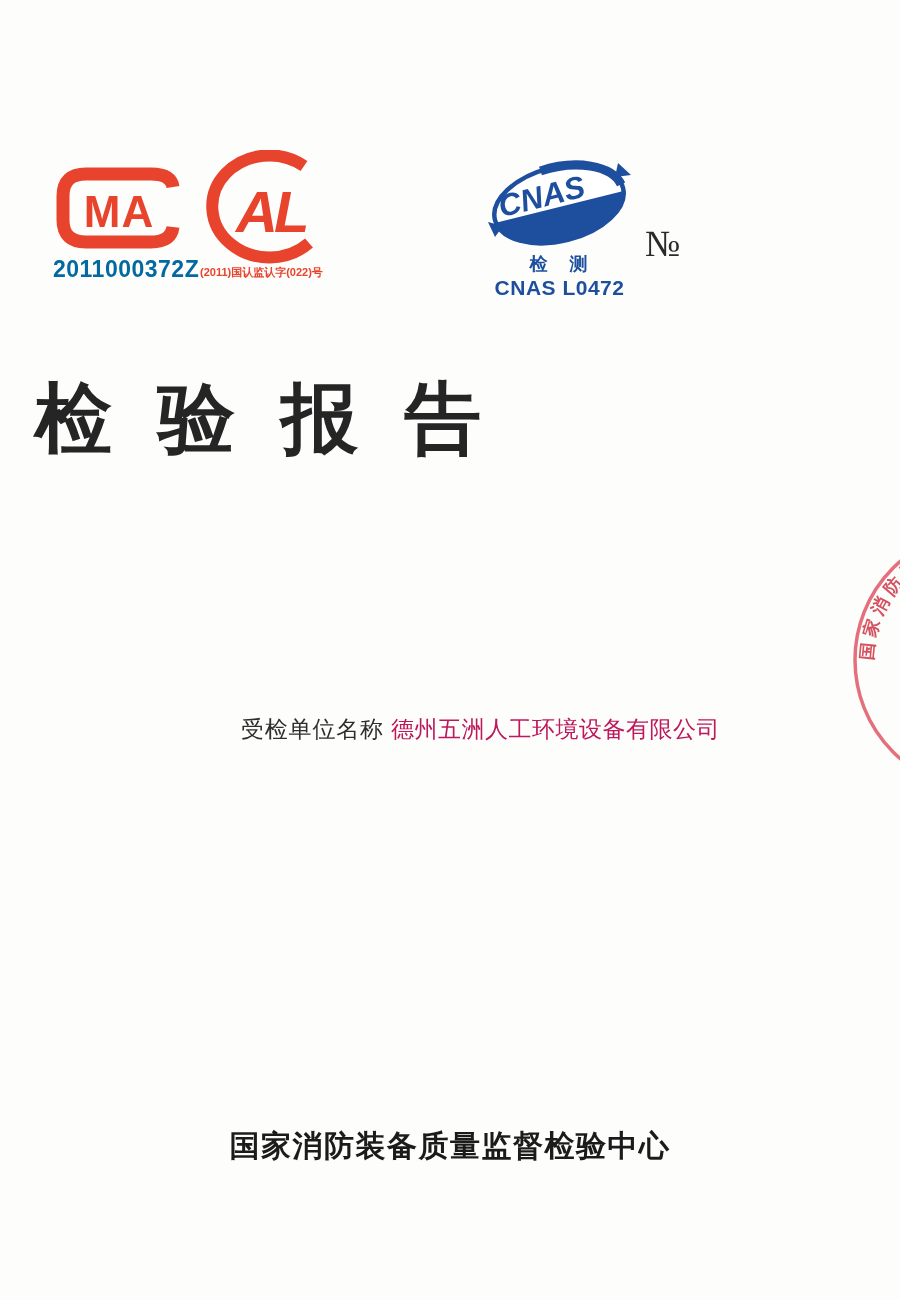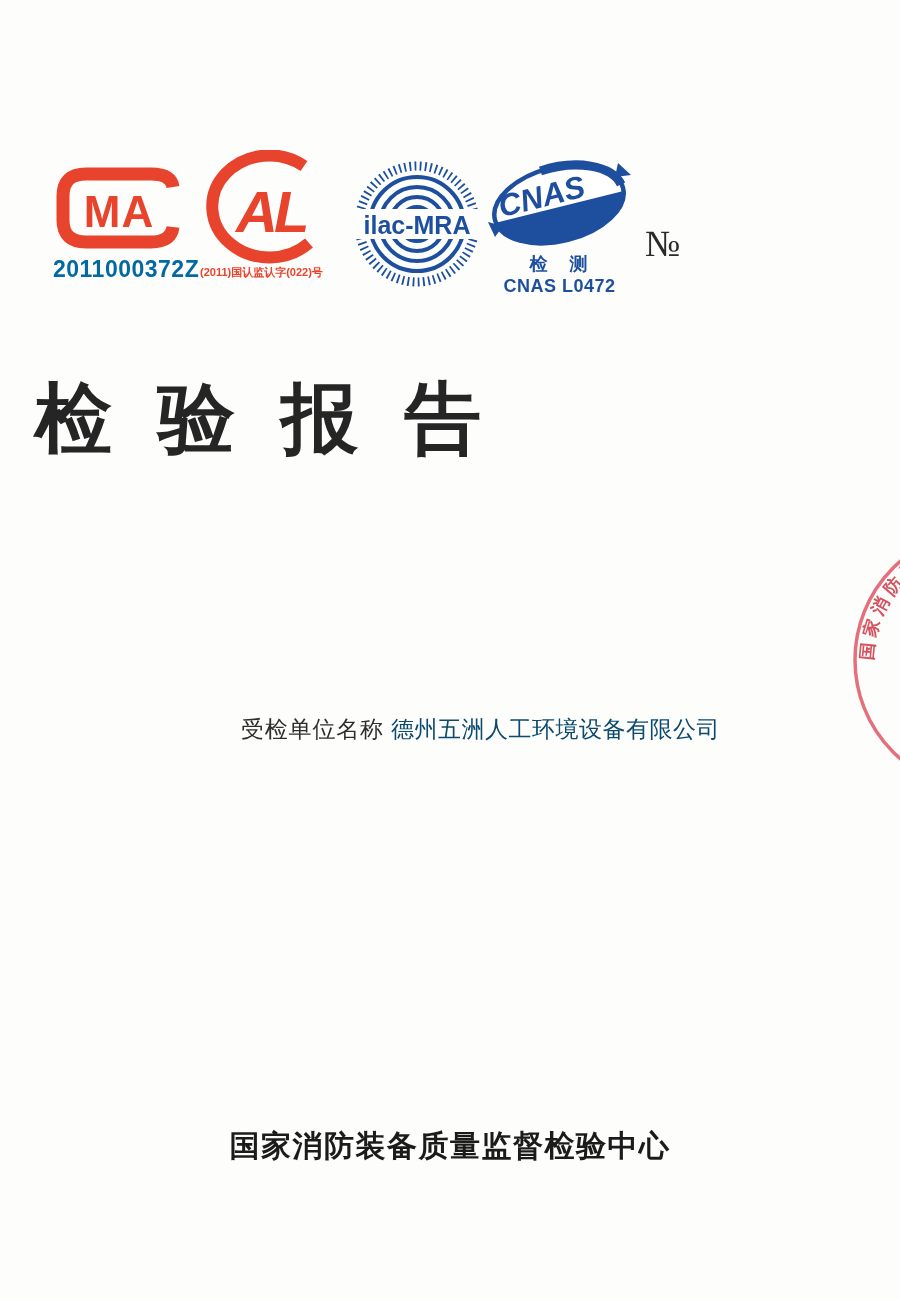--- a/index.html
+++ b/index.html
@@ -31,21 +31,21 @@
     color:#e8432d;white-space:nowrap;
   }
   .mark-ilac{left:352px;top:156px;width:130px;}
   .mark-cnas{left:487px;top:160px;width:145px;text-align:center;}
   .cnas-category{
     margin-top:0px;
     font-size:18px;font-weight:bold;color:#1d4f9e;
     letter-spacing:2px;white-space:nowrap;
   }
   .cnas-number{
-    font-size:18px;font-weight:bold;color:#1d4f9e;
+    font-size:21px;font-weight:bold;color:#1d4f9e;
     letter-spacing:0.5px;white-space:nowrap;
   }
   .report-no{
     position:absolute;left:645px;top:222px;
     display:flex;align-items:baseline;white-space:nowrap;
   }
   .no-symbol{
     font-family:"Liberation Serif", serif;
     font-size:37px;color:#2a2a2a;
   }
@@ -67,21 +67,21 @@
   .fields{position:absolute;left:195px;top:714px;width:560px;}
   .field-row{display:flex;align-items:baseline;margin-bottom:31px;line-height:30px;}
   .field-label{
     display:inline-block;width:142px;
     font-size:23px;color:#2e2e2e;
     text-align:justify;text-align-last:justify;
     white-space:nowrap;
     margin-left:46px;
   }
   .field-value{
-    margin-left:8px;font-size:23px;color:#0c4a6e;
+    margin-left:8px;font-size:23px;color:#be185d;
     letter-spacing:0.5px;white-space:nowrap;text-align:right;
   }
   
   .org-footer{
     position:absolute;left:0;top:1126px;width:100%;
     text-align:center;
     font-size:30px;font-weight:bold;color:#1b1b1b;
     letter-spacing:1.5px;white-space:nowrap;
   }
 </style>
@@ -99,32 +99,20 @@
   </div>
 
   <div class="mark mark-cal">
     <svg width="136" height="114" viewBox="0 0 136 114">
       <path d="M 104 16 A 57 51 0 1 0 109 93" fill="none" stroke="#e8432d" stroke-width="12" stroke-linecap="butt"></path>
       <text x="36" y="82" font-size="58" font-weight="900" font-style="italic" fill="#e8432d" font-family="Liberation Sans, sans-serif" letter-spacing="-4">AL</text>
     </svg>
     <div class="cal-number">(2011)国认监认字(022)号</div>
   </div>
 
-  <div class="mark mark-ilac">
-    <svg width="130" height="136" viewBox="0 0 130 136">
-      <circle cx="65" cy="68" r="58" fill="none" stroke="#1d4f9e" stroke-width="9" stroke-dasharray="1.8 3.4"></circle>
-      <circle cx="65" cy="68" r="47" fill="none" stroke="#1d4f9e" stroke-width="4"></circle>
-      <circle cx="65" cy="68" r="37" fill="none" stroke="#1d4f9e" stroke-width="4"></circle>
-      <circle cx="65" cy="68" r="27" fill="none" stroke="#1d4f9e" stroke-width="4"></circle>
-      <circle cx="65" cy="68" r="17" fill="none" stroke="#1d4f9e" stroke-width="4"></circle>
-      <circle cx="65" cy="68" r="8" fill="none" stroke="#1d4f9e" stroke-width="4"></circle>
-      <rect x="1" y="53" width="128" height="30" fill="#fdfdfc"></rect>
-      <text x="65" y="78" text-anchor="middle" font-size="25" font-weight="800" fill="#1d4f9e" font-family="Liberation Sans, sans-serif" letter-spacing="0">ilac-MRA</text>
-    </svg>
-  </div>
 
   <div class="mark mark-cnas">
     <svg width="145" height="88" viewBox="0 0 145 88">
       <defs>
         <clipPath id="cnasLower">
             <rect x="0" y="47" width="145" height="41"></rect>
           </clipPath>
       </defs>
       <g transform="rotate(-14 72 44)">
         <ellipse cx="72" cy="44" rx="66" ry="37" fill="#ffffff" stroke="#1d4f9e" stroke-width="4.5"></ellipse>

